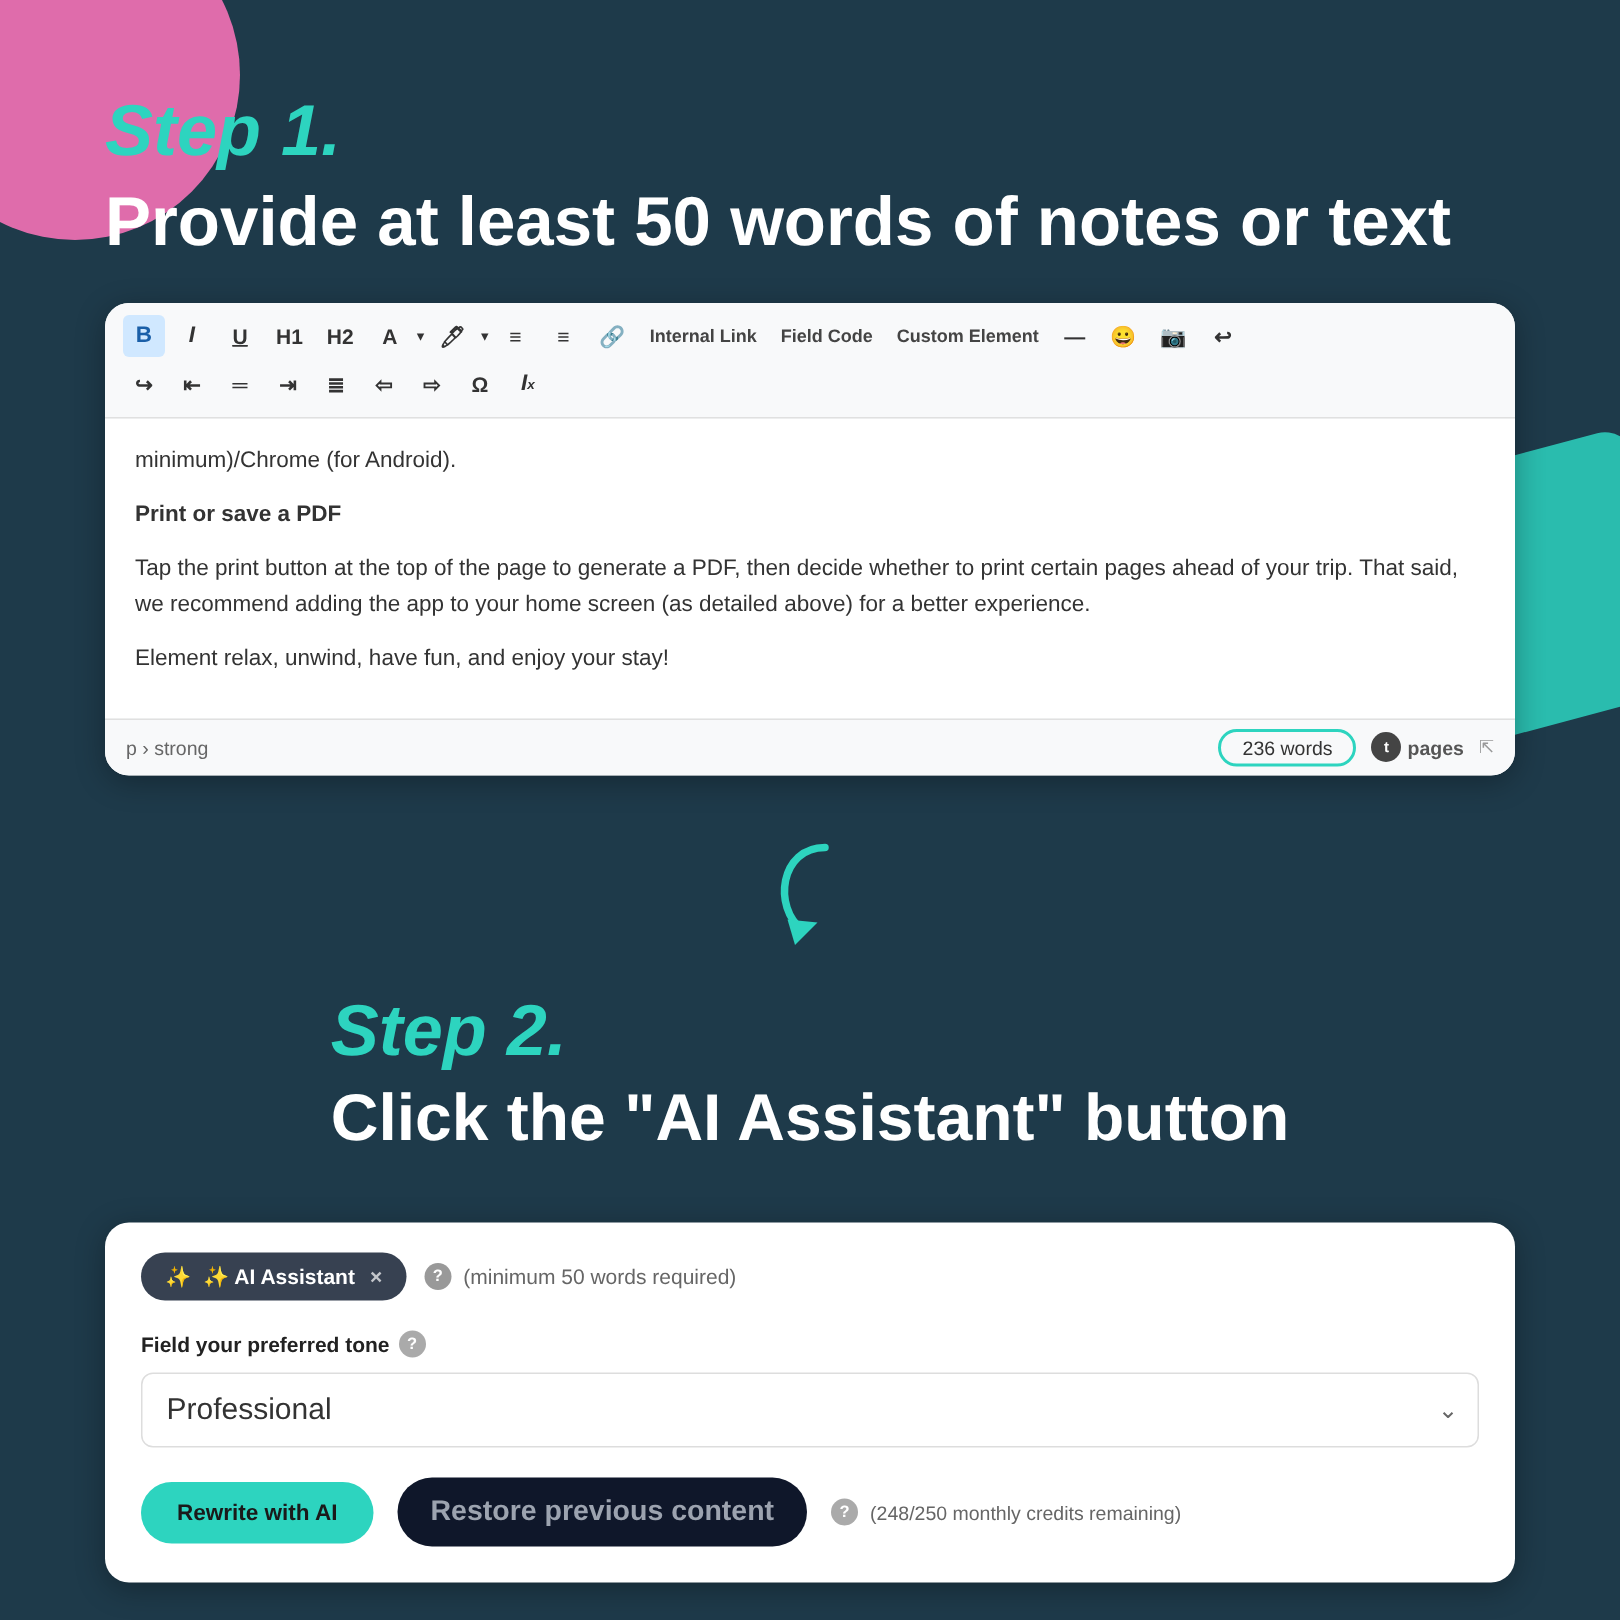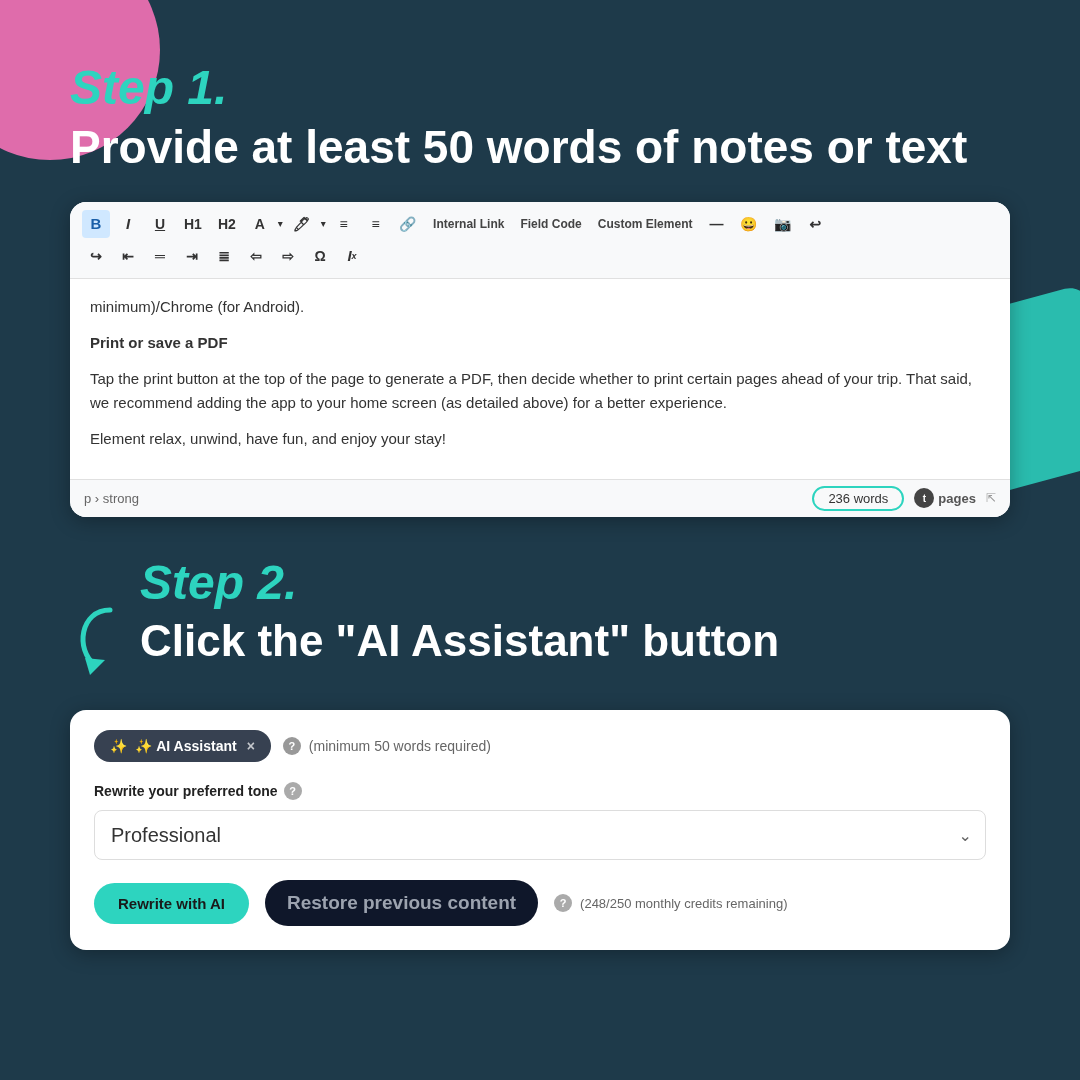--- a/index.html
+++ b/index.html
@@ -362,21 +362,21 @@
         <span class="tiny-logo">
           <span style="background:#444;color:white;border-radius:50%;width:20px;height:20px;display:inline-flex;align-items:center;justify-content:center;font-size:10px;font-weight:900;">t</span>
           <span>pages</span>
         </span>
         <span style="color:#999;font-size:12px;">⇱</span>
       </div>
     </div>
   </div>
 
   <div class="step2-container">
-    <div style="display:flex;align-items:flex-end;gap:10px;">
+    <div style="display:flex;align-items:center;gap:10px;flex-direction:column;">
       <div style="position:relative;width:60px;flex-shrink:0;">
         <svg width="60" height="90" viewBox="0 0 60 90">
           <path d="M 40 10 C 10 10, 5 50, 25 65" stroke="#2dd4bf" stroke-width="5" fill="none" stroke-linecap="round"></path>
           <polygon points="20,75 35,60 15,58" fill="#2dd4bf"></polygon>
         </svg>
       </div>
       <div>
         <div class="step-label">Step 2.</div>
         <div class="step-heading" style="font-size:44px;">Click the "AI Assistant" button</div>
       </div>
@@ -389,21 +389,21 @@
           <span style="margin-left:2px;">✨ AI Assistant</span>
           <span class="ai-close">×</span>
         </button>
         <span style="display:flex;align-items:center;gap:4px;">
           <span class="ai-help-icon">?</span>
           <span style="color:#666;font-size:14px;">(minimum 50 words required)</span>
         </span>
       </div>
 
       <div class="tone-label">
-        <span>Rewrite your preferred tone</span>
+        <span>Field your preferred tone</span>
         <span class="ai-help-icon" style="background:#aaa;">?</span>
       </div>
 
       <div class="tone-select-wrapper">
         <select>
           <option>Professional</option>
           <option>Casual</option>
           <option>Formal</option>
           <option>Friendly</option>
           <option>Informative</option>

